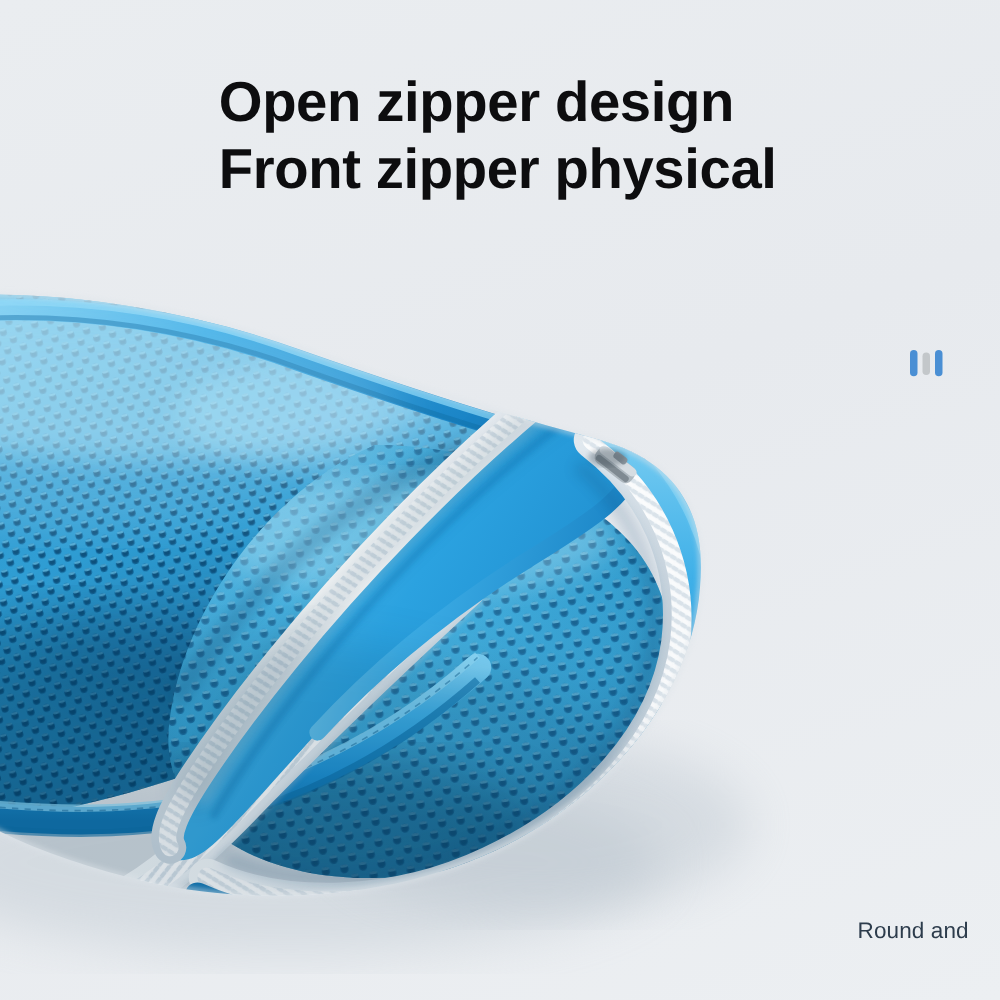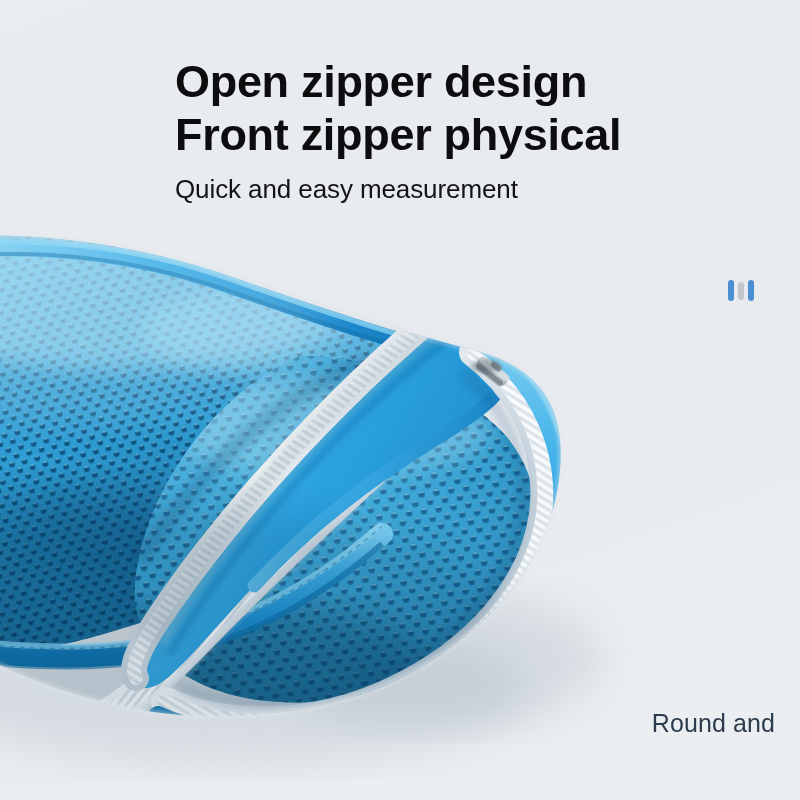--- a/index.html
+++ b/index.html
@@ -59,23 +59,23 @@
     border-radius: 3px;
   }
   .deco-bar.b1 { background: #4a8fd4; }
   .deco-bar.b2 { background: #c3c7ca; height: 18px; }
   .deco-bar.b3 { background: #4a8fd4; }
 
   
   .caption {
     position: absolute;
     right: 25px;
-    top: 706px;
+    top: 732px;
     text-align: right;
-    font-size: 25px;
+    font-size: 18px;
     line-height: 1.36;
     color: #2d3c4c;
     font-weight: 400;
     letter-spacing: 0.1px;
     z-index: 40;
   }
 
   
   #product {
     position: absolute;
@@ -338,21 +338,20 @@
     </g>
 
     <path d="M -40,236 C 60,232 150,248 232,276 C 330,310 420,336 480,352
              C 536,368 566,404 560,470 C 554,548 500,622 420,668
              C 330,720 210,726 120,706 C 40,688 -20,660 -60,628 Z" fill="none" stroke="#dfe5ea" stroke-width="4" opacity=".55" filter="url(#blurSm)"></path>
   </svg>
 
   <div class="text-block">
     <div class="headline">Open zipper design</div>
     <div class="headline">Front zipper physical</div>
-    <div class="subhead">Quick and easy measurement</div>
   </div>
 
   <div class="deco-bars">
     <span class="deco-bar b1"></span>
     <span class="deco-bar b2"></span>
     <span class="deco-bar b3"></span>
   </div>
 
   <div class="caption">
     <div>Round and</div>

